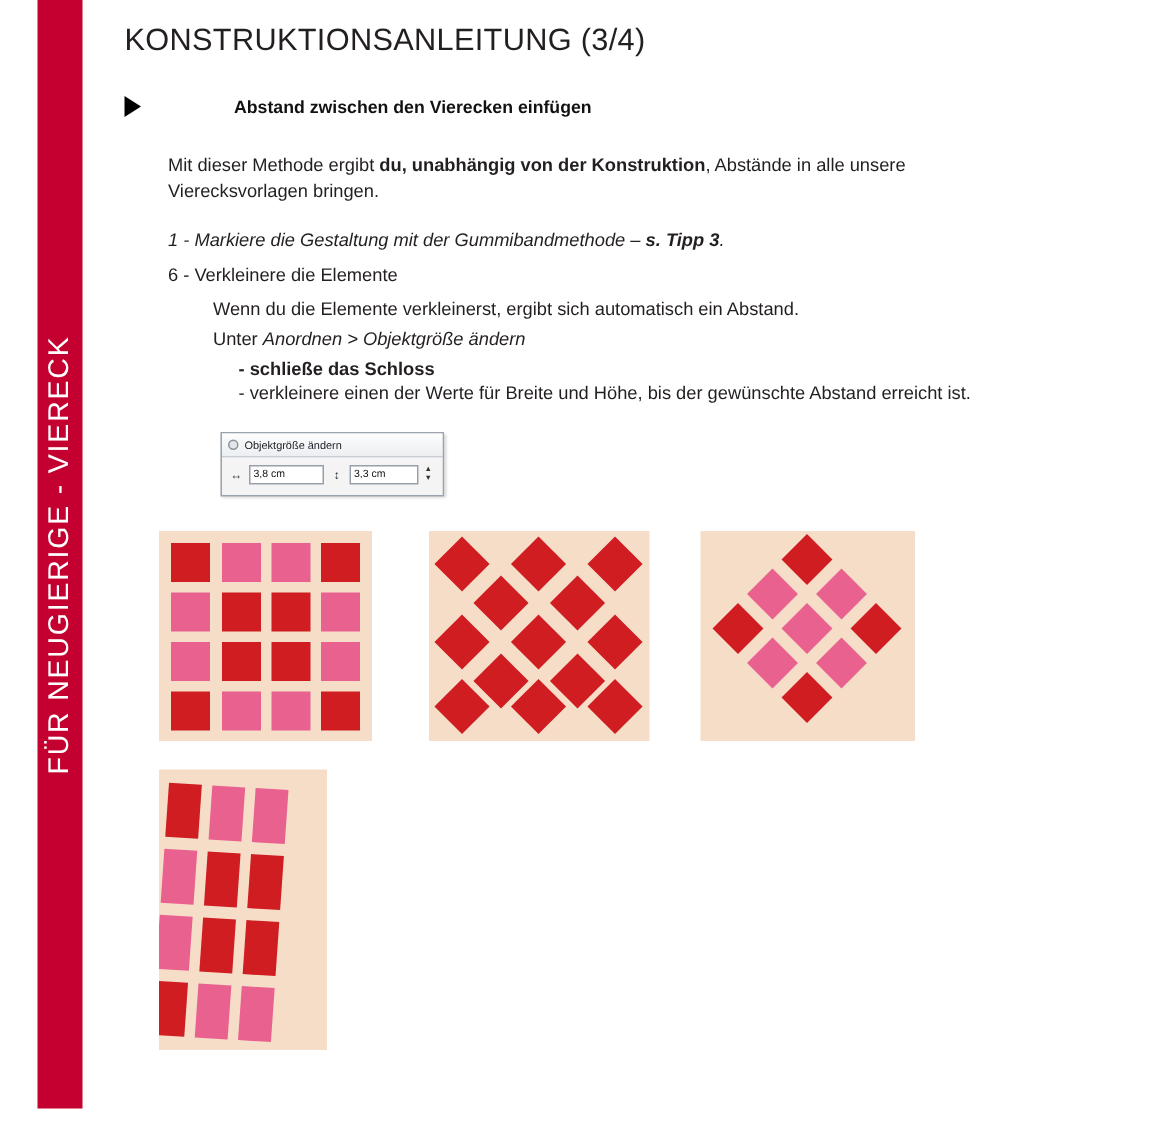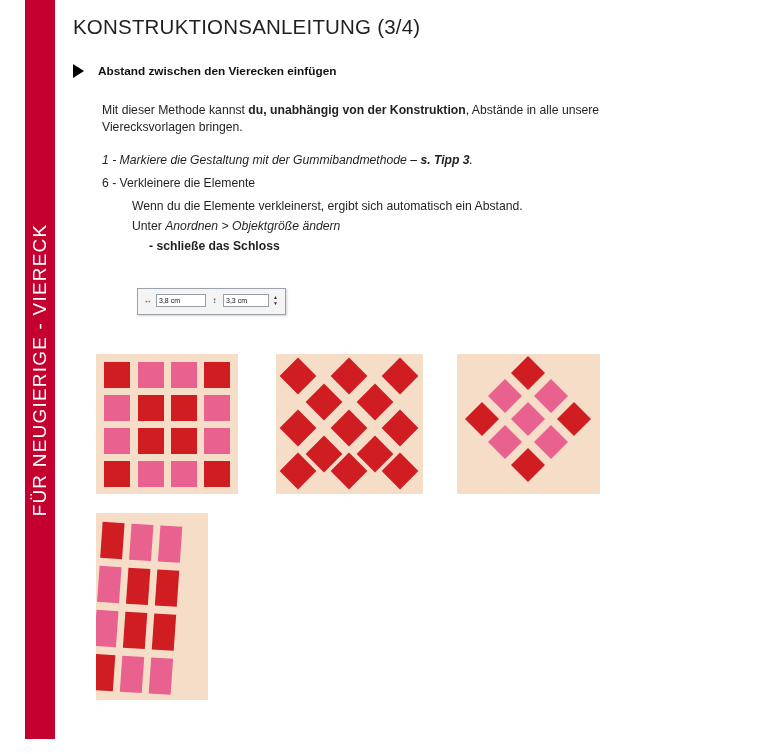--- a/index.html
+++ b/index.html
@@ -34,21 +34,21 @@
     white-space: nowrap;
     color: #ffffff;
     font-size: 19px;
     letter-spacing: 1.2px;
     font-family: "Liberation Sans", sans-serif;
   }
 
   
   .content {
     position: absolute;
-    left: 73px;
+    left: 83px;
     top: 0;
     width: 660px;
     height: 754px;
   }
 
   .page-title {
     position: absolute;
     left: 0;
     top: 15px;
     font-size: 20.5px;
@@ -70,20 +70,21 @@
     height: 0;
     border-left: 11px solid #000000;
     border-top: 7px solid transparent;
     border-bottom: 7px solid transparent;
     margin-top: 1px;
   }
   .section-head-text {
     font-size: 11.8px;
     font-weight: bold;
     color: #111111;
+    margin-left: 48px;
   }
 
   .body-text {
     position: absolute;
     left: 29px;
     font-size: 12.2px;
     line-height: 17px;
     color: #231f20;
   }
   .p-intro { top: 102px; width: 560px; }
@@ -206,38 +207,43 @@
 <div class="content">
 
   <div class="page-title">KONSTRUKTIONSANLEITUNG (3/4)</div>
 
   <div class="section-head">
     <div class="triangle-bullet"></div>
     <div class="section-head-text">Abstand zwischen den Vierecken einfügen</div>
   </div>
 
   <div class="body-text p-intro">
-    <span>Mit dieser Methode kannst </span><b>du, unabhängig von der Konstruktion</b><span>, Abstände in alle unsere Vierecksvorlagen bringen.</span>
+    <span>Mit dieser Methode ergibt </span><b>du, unabhängig von der Konstruktion</b><span>, Abstände in alle unsere Vierecksvorlagen bringen.</span>
   </div>
 
   <div class="body-text step1">
     <span>1 - Markiere die Gestaltung mit der Gummibandmethode – </span><span class="bold">s. Tipp 3</span><span>.</span>
   </div>
 
   <div class="body-text step2">6 - Verkleinere die Elemente</div>
 
   <div class="body-text sub-b">
     <span>Unter </span><span class="italic">Anordnen &gt; Objektgröße ändern</span>
   </div>
 
   <div class="body-text sub-a">Wenn du die Elemente verkleinerst, ergibt sich automatisch ein Abstand.</div>
 
   <div class="body-text sub-c">- schließe das Schloss</div>
+  <div class="body-text sub-d">- verkleinere einen der Werte für Breite und Höhe, bis der gewünschte Abstand erreicht ist.</div>
 
   <div class="dialog">
+    <div class="dialog-title">
+      <span class="dialog-grip"></span>
+      <span>Objektgröße ändern</span>
+    </div>
     <div class="dialog-body">
       <span class="dlg-icon">↔</span>
       <span class="dlg-field w1">3,8 cm</span>
       <span class="dlg-icon">↕</span>
       <span class="dlg-field w2">3,3 cm</span>
       <span class="dlg-spin">
         <span>▲</span>
         <span>▼</span>
       </span>
     </div>

